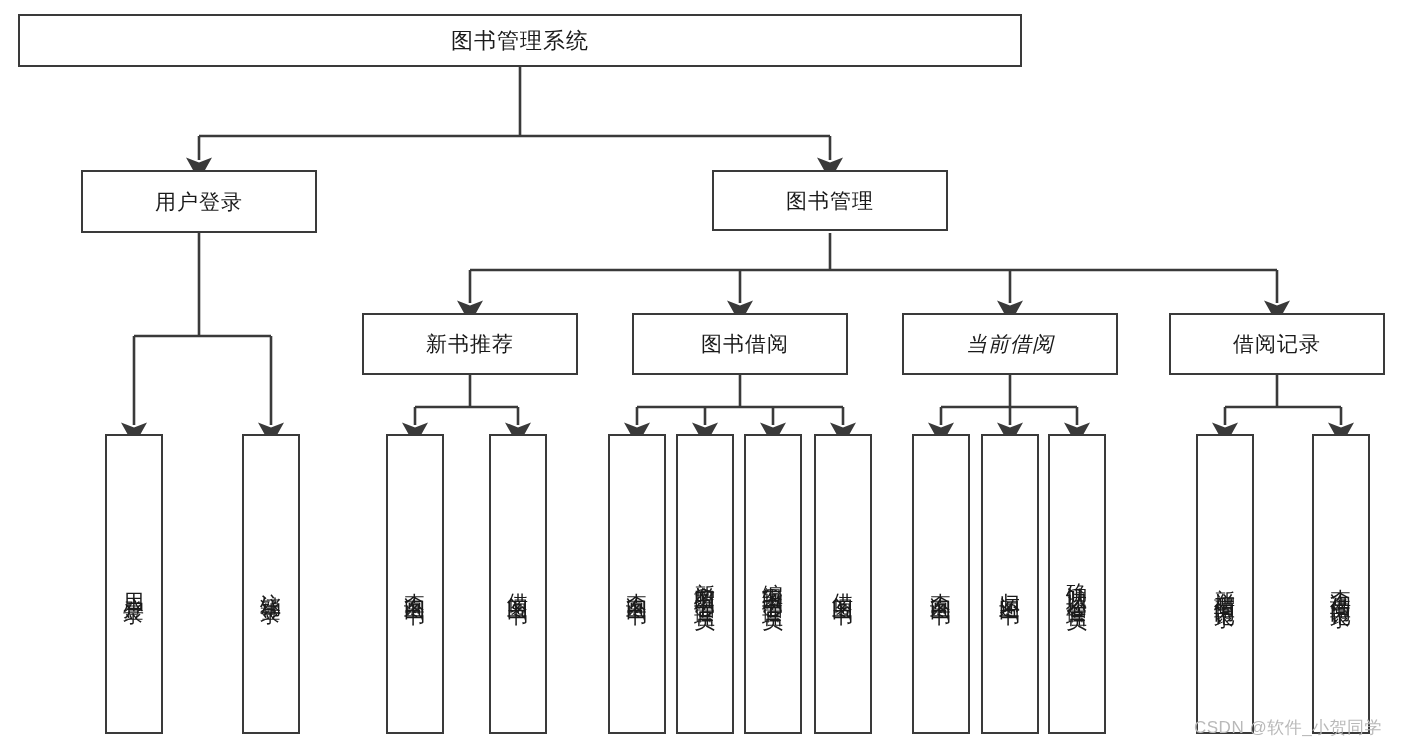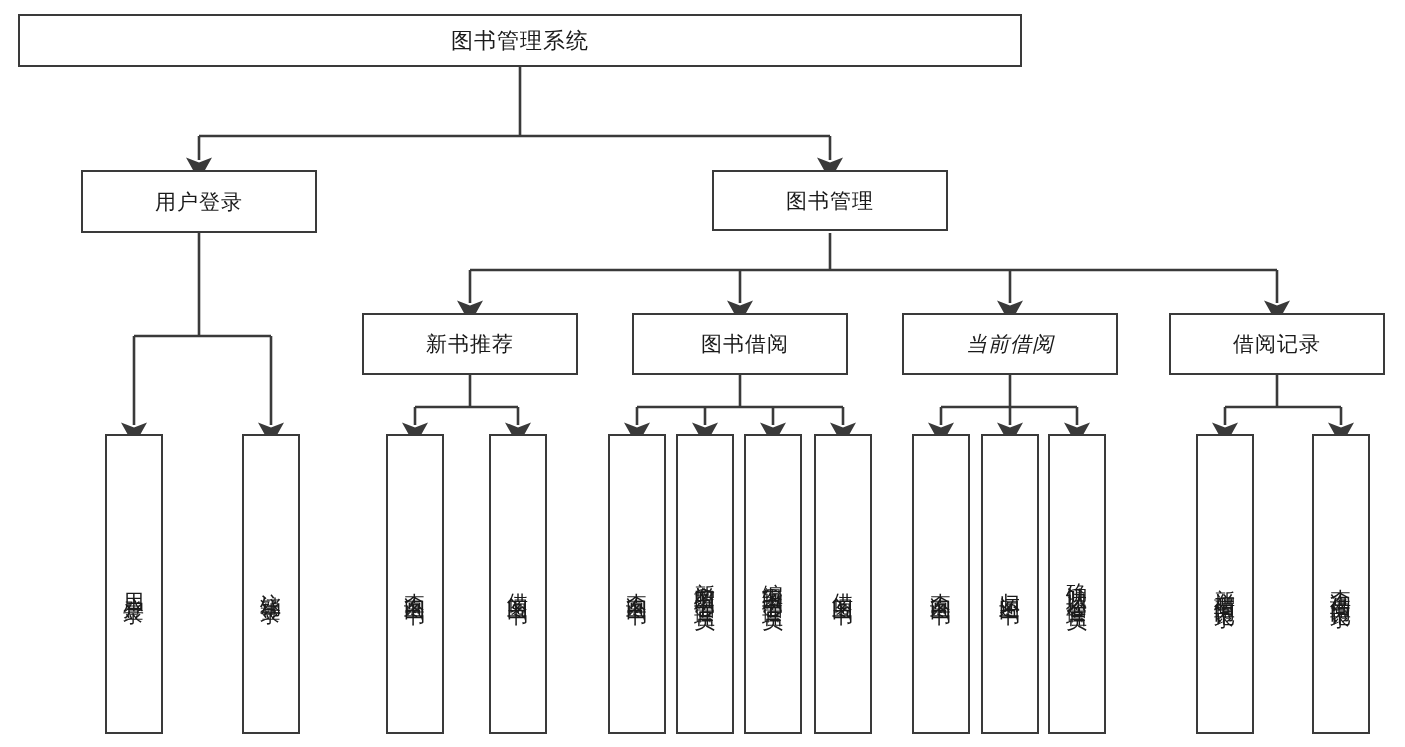--- a/index.html
+++ b/index.html
@@ -175,14 +175,15 @@
     <span>确认归还（管理员）</span>
   </div>
 
   <div class="node node-v" style="left:1196px; top:434px; width:58px; height:300px;">
     <span>新增借阅记录</span>
   </div>
   <div class="node node-v" style="left:1312px; top:434px; width:58px; height:300px;">
     <span>查询借阅记录</span>
   </div>
 
+  <div class="watermark" style="left:1194px; top:716px;">CSDN @软件_小贺同学</div>
 
 </div>
 
 </body></html>

